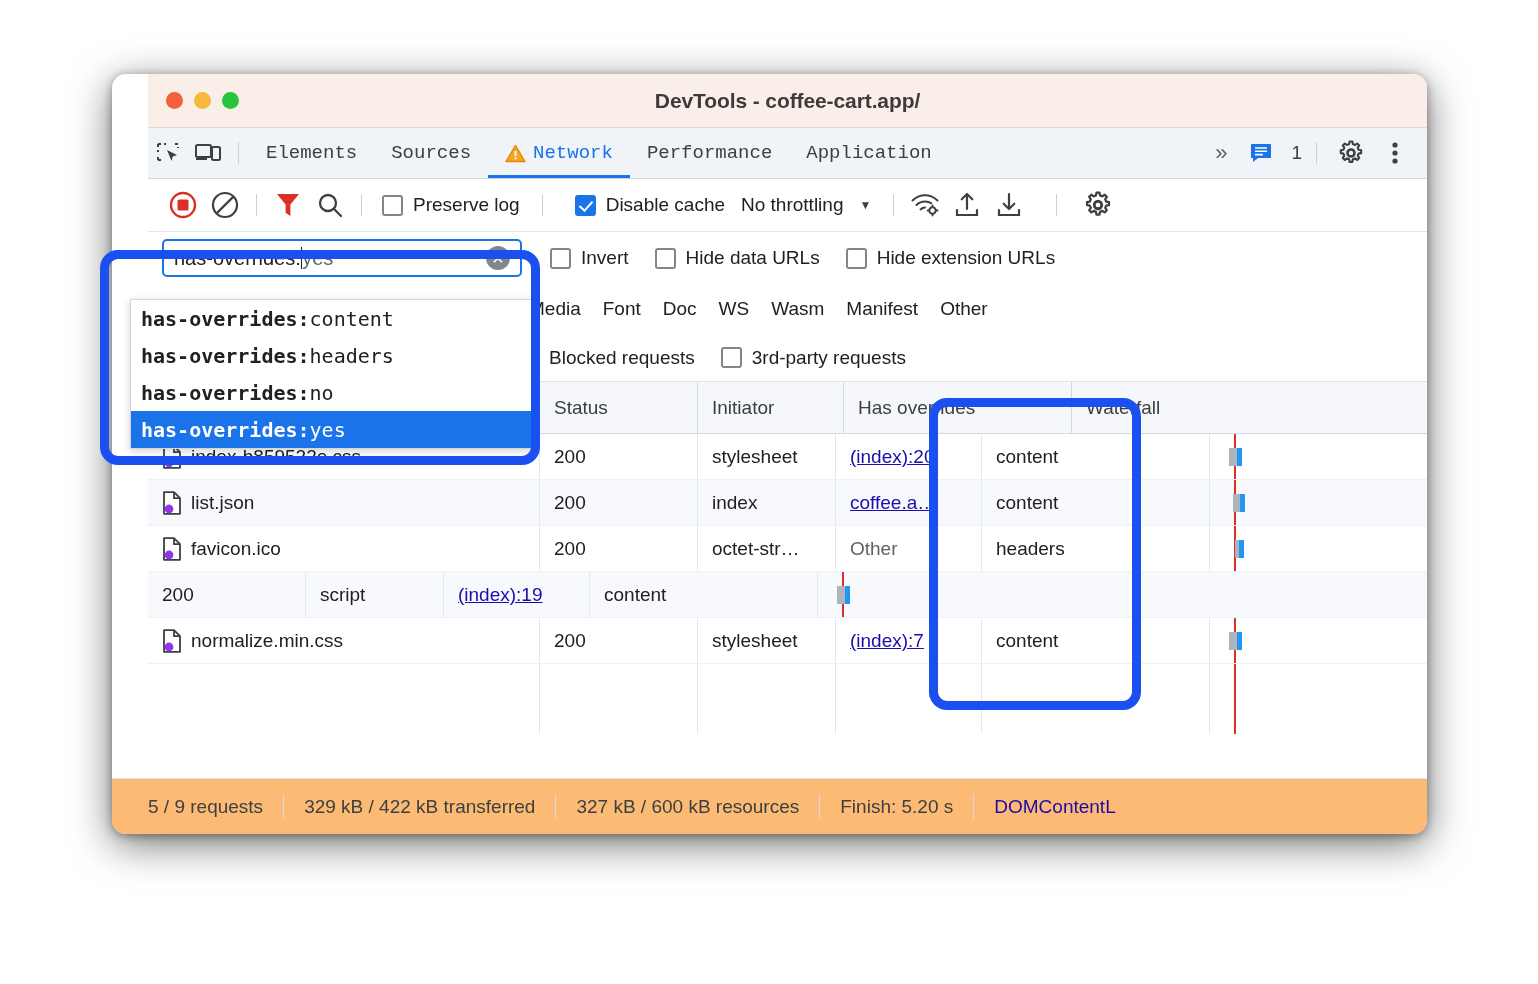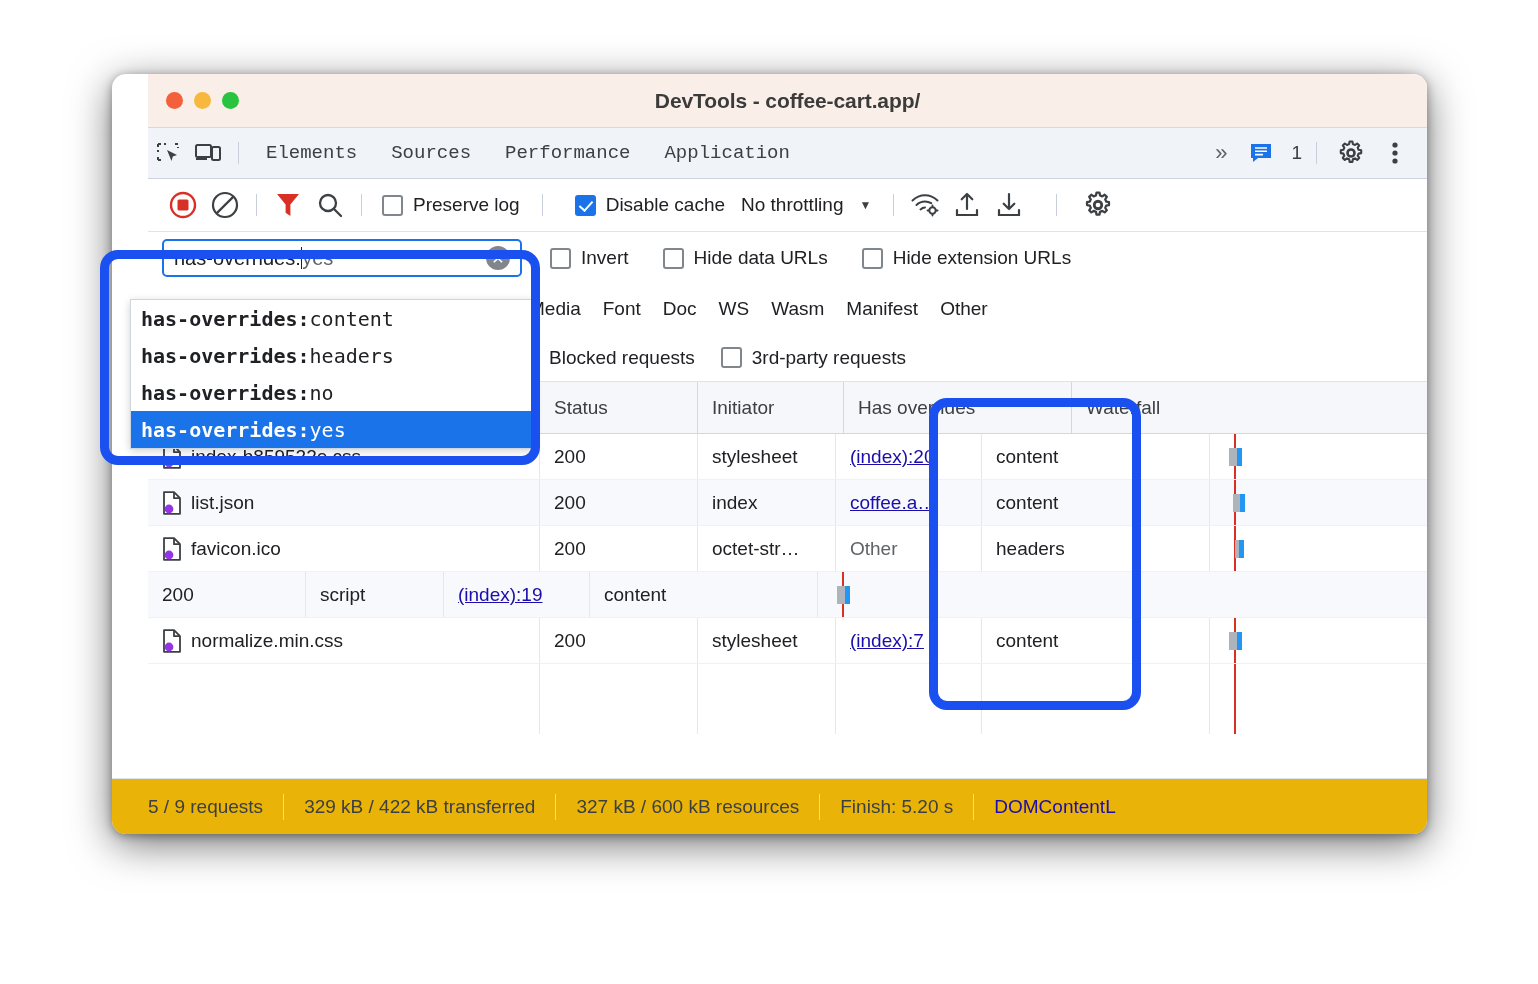--- a/index.html
+++ b/index.html
@@ -90,21 +90,21 @@
     display:flex; align-items:center; padding: 0 10px; position:relative; background:#fff;
   }
   .fi-text { font-size:20px; color:#202124; white-space:nowrap; }
   .fi-ghost { color:#5f6368; }
   .caretline { display:inline-block; width:1.5px; height:22px; background:#202124; vertical-align:-4px; }
   .clearbtn {
     position:absolute; right:10px; width:24px; height:24px; border-radius:50%;
     background:#80868b; color:#fff; font-size:16px; display:flex; align-items:center; justify-content:center;
     cursor:pointer; font-family:"Liberation Sans", sans-serif;
   }
-  .filterchecks { display:flex; align-items:center; gap:34px; margin-left:28px; }
+  .filterchecks { display:flex; align-items:center; gap:26px; margin-left:28px; }
 
   .typerow {
     height:50px; display:flex; align-items:center; padding-left:14px; gap:22px;
     font-size:19px; color:#202124; background:#fff;
   }
   .typeitem { cursor:pointer; white-space:nowrap; }
   .reqrow {
     height:48px; display:flex; align-items:center; padding-left:14px; gap:26px; background:#fff;
     border-bottom:1px solid #dfe3ea;
   }
@@ -135,21 +135,21 @@
 
   
   .wf-redline { position:absolute; left:24px; top:0; bottom:0; width:2px; background:#d93025; }
   .wf-bar { position:absolute; top:14px; height:18px; }
   .wf-gray { background:#aeb4bb; }
   .wf-blue { background:#2196f3; }
 
   
   .statusbar {
     position:absolute; left:0; right:0; bottom:0; height:56px;
-    background:#eab308; border-top:1px solid #dfe3ea;
+    background:#fdba74; border-top:1px solid #dfe3ea;
     display:flex; align-items:center; padding-left:16px; font-size:19px; color:#3c4043;
   }
   .sb-item { padding: 0 20px; white-space:nowrap; }
   .sb-sep { width:1px; height:26px; background:#d5dbe4; }
   .sb-blue { color:#1a0dab; padding-left:20px; white-space:nowrap; }
 
   
   .acpopup {
     position:absolute; left:130px; top:299px; width:404px;
     background:#fff; border:1px solid #cfd6e0; box-shadow:0 2px 8px rgba(0,0,0,.18);
@@ -205,20 +205,30 @@
         </svg>
       </div>
       <div class="vsep"></div>
 
       <div class="tabs">
         <div class="tab">
           <span>Elements</span>
         </div>
         <div class="tab">
           <span>Sources</span>
+        </div>
+        <div class="tab active">
+          <span>
+            <svg width="21" height="19" viewBox="0 0 21 19">
+              <path d="M10.5 1.5L20 17.5H1z" fill="#f5a623" stroke="#e8860b" stroke-width="1.4" stroke-linejoin="round"></path>
+              <rect x="9.6" y="7" width="1.8" height="5.2" fill="#fff"></rect>
+              <rect x="9.6" y="13.4" width="1.8" height="1.8" fill="#fff"></rect>
+            </svg>
+          </span>
+          <span>Network</span>
         </div>
         <div class="tab">
           <span>Performance</span>
         </div>
         <div class="tab">
           <span>Application</span>
         </div>
       </div>
 
       <div class="tabstrip-right">

